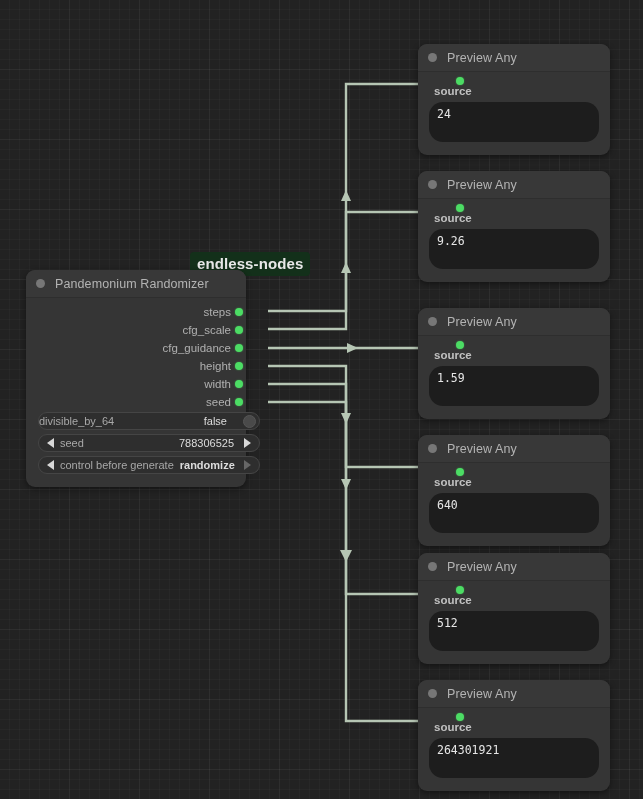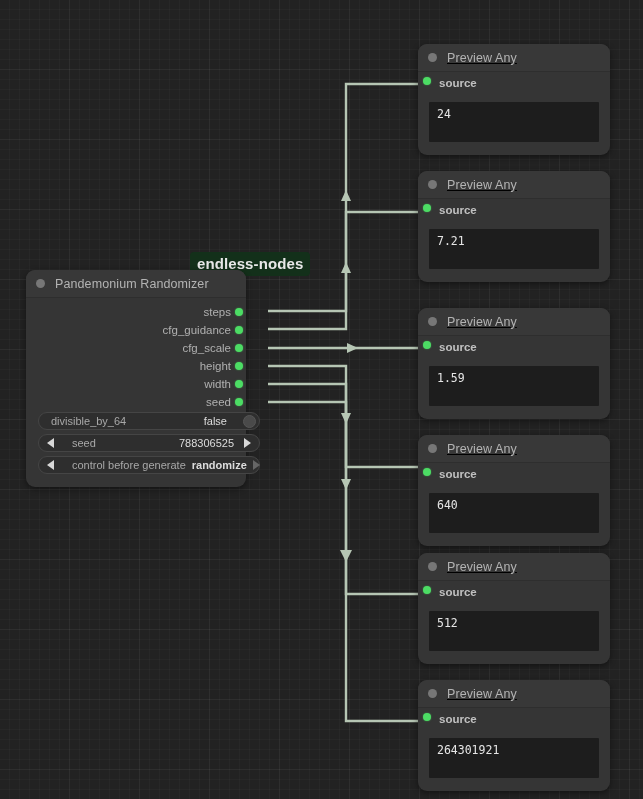--- a/index.html
+++ b/index.html
@@ -65,52 +65,52 @@
   }
 
   .widgets{position:absolute;left:12px;top:142px;width:222px;}
   .widget{
     height:18px;margin-bottom:4px;
     background:#2e2e2e;border:1px solid #454545;border-radius:9px;
     display:flex;align-items:center;
     font-size:11px;color:#a8a8a8;
     box-sizing:border-box;position:relative;
   }
-  .w-name{margin-left:12px;white-space:nowrap;}
+  .w-name{margin-left:0;white-space:nowrap;}
   .w-val{margin-left:auto;margin-right:12px;color:#dcdcdc;white-space:nowrap;}
   .w-val.bold{font-weight:bold;}
   .arrow-l,.arrow-r{
     width:0;height:0;flex:0 0 auto;
     border-top:5px solid transparent;border-bottom:5px solid transparent;
   }
   .arrow-l{border-right:7px solid #d8d8d8;margin-left:8px;margin-right:6px;}
   .arrow-r{border-left:7px solid #d8d8d8;margin-right:8px;margin-left:6px;}
   .arrow-r.dim{border-left-color:#666666;}
   .toggle-knob{
     width:13px;height:13px;border-radius:50%;
     background:#4a4a4a;border:1px solid #565656;
     margin-right:3px;margin-left:4px;box-sizing:border-box;flex:0 0 auto;
   }
   .w-name.flexname{margin-right:4px;}
 
   
-  .preview{left:418px;width:192px;height:111px;text-decoration:underline;}
+  .preview{left:418px;width:192px;height:111px;}
   .src-row{
-    position:absolute;left:0;top:33px;height:16px;
-    display:flex;align-items:flex-start;
+    position:absolute;left:16px;top:33px;height:16px;
+    display:flex;align-items:flex-end;flex-direction:column;
   }
   .src-dot{
     width:8px;height:8px;border-radius:50%;background:#4cdc64;
     box-shadow:0 0 2px rgba(76,220,100,0.5);
     margin-left:5px;margin-right:8px;flex:0 0 auto;
   }
   .src-label{font-size:11.5px;color:#c0c0c0;font-weight:bold;}
   .txtbox{
     position:absolute;left:11px;top:58px;width:170px;height:40px;
-    background:#1d1d1d;border-radius:1px;
+    background:#1d1d1d;border-radius:14px;
     box-sizing:border-box;padding:5px 8px;
     font-family:"DejaVu Sans Mono", monospace;
     font-size:11.5px;color:#e6e6e6;
     overflow:hidden;white-space:nowrap;
   }
 </style>
 </head>
 <body>
 
 <div id="canvas">
@@ -150,25 +150,25 @@
       <div class="hdr-dot"></div>
       <div class="hdr-title">Pandemonium Randomizer</div>
     </div>
 
     <div class="out-ports">
       <div class="port-row">
         <span class="port-label">steps</span>
         <span class="port-dot"></span>
       </div>
       <div class="port-row">
+        <span class="port-label">cfg_scale</span>
+        <span class="port-dot"></span>
+      </div>
+      <div class="port-row">
         <span class="port-label">cfg_guidance</span>
-        <span class="port-dot"></span>
-      </div>
-      <div class="port-row">
-        <span class="port-label">cfg_scale</span>
         <span class="port-dot"></span>
       </div>
       <div class="port-row">
         <span class="port-label">height</span>
         <span class="port-dot"></span>
       </div>
       <div class="port-row">
         <span class="port-label">width</span>
         <span class="port-dot"></span>
       </div>
@@ -213,21 +213,21 @@
 
   <div class="node preview" style="top:171px;">
     <div class="node-header">
       <div class="hdr-dot"></div>
       <div class="hdr-title">Preview Any</div>
     </div>
     <div class="src-row">
       <span class="src-dot"></span>
       <span class="src-label">source</span>
     </div>
-    <div class="txtbox">7.21</div>
+    <div class="txtbox">9.26</div>
   </div>
 
   <div class="node preview" style="top:308px;">
     <div class="node-header">
       <div class="hdr-dot"></div>
       <div class="hdr-title">Preview Any</div>
     </div>
     <div class="src-row">
       <span class="src-dot"></span>
       <span class="src-label">source</span>

